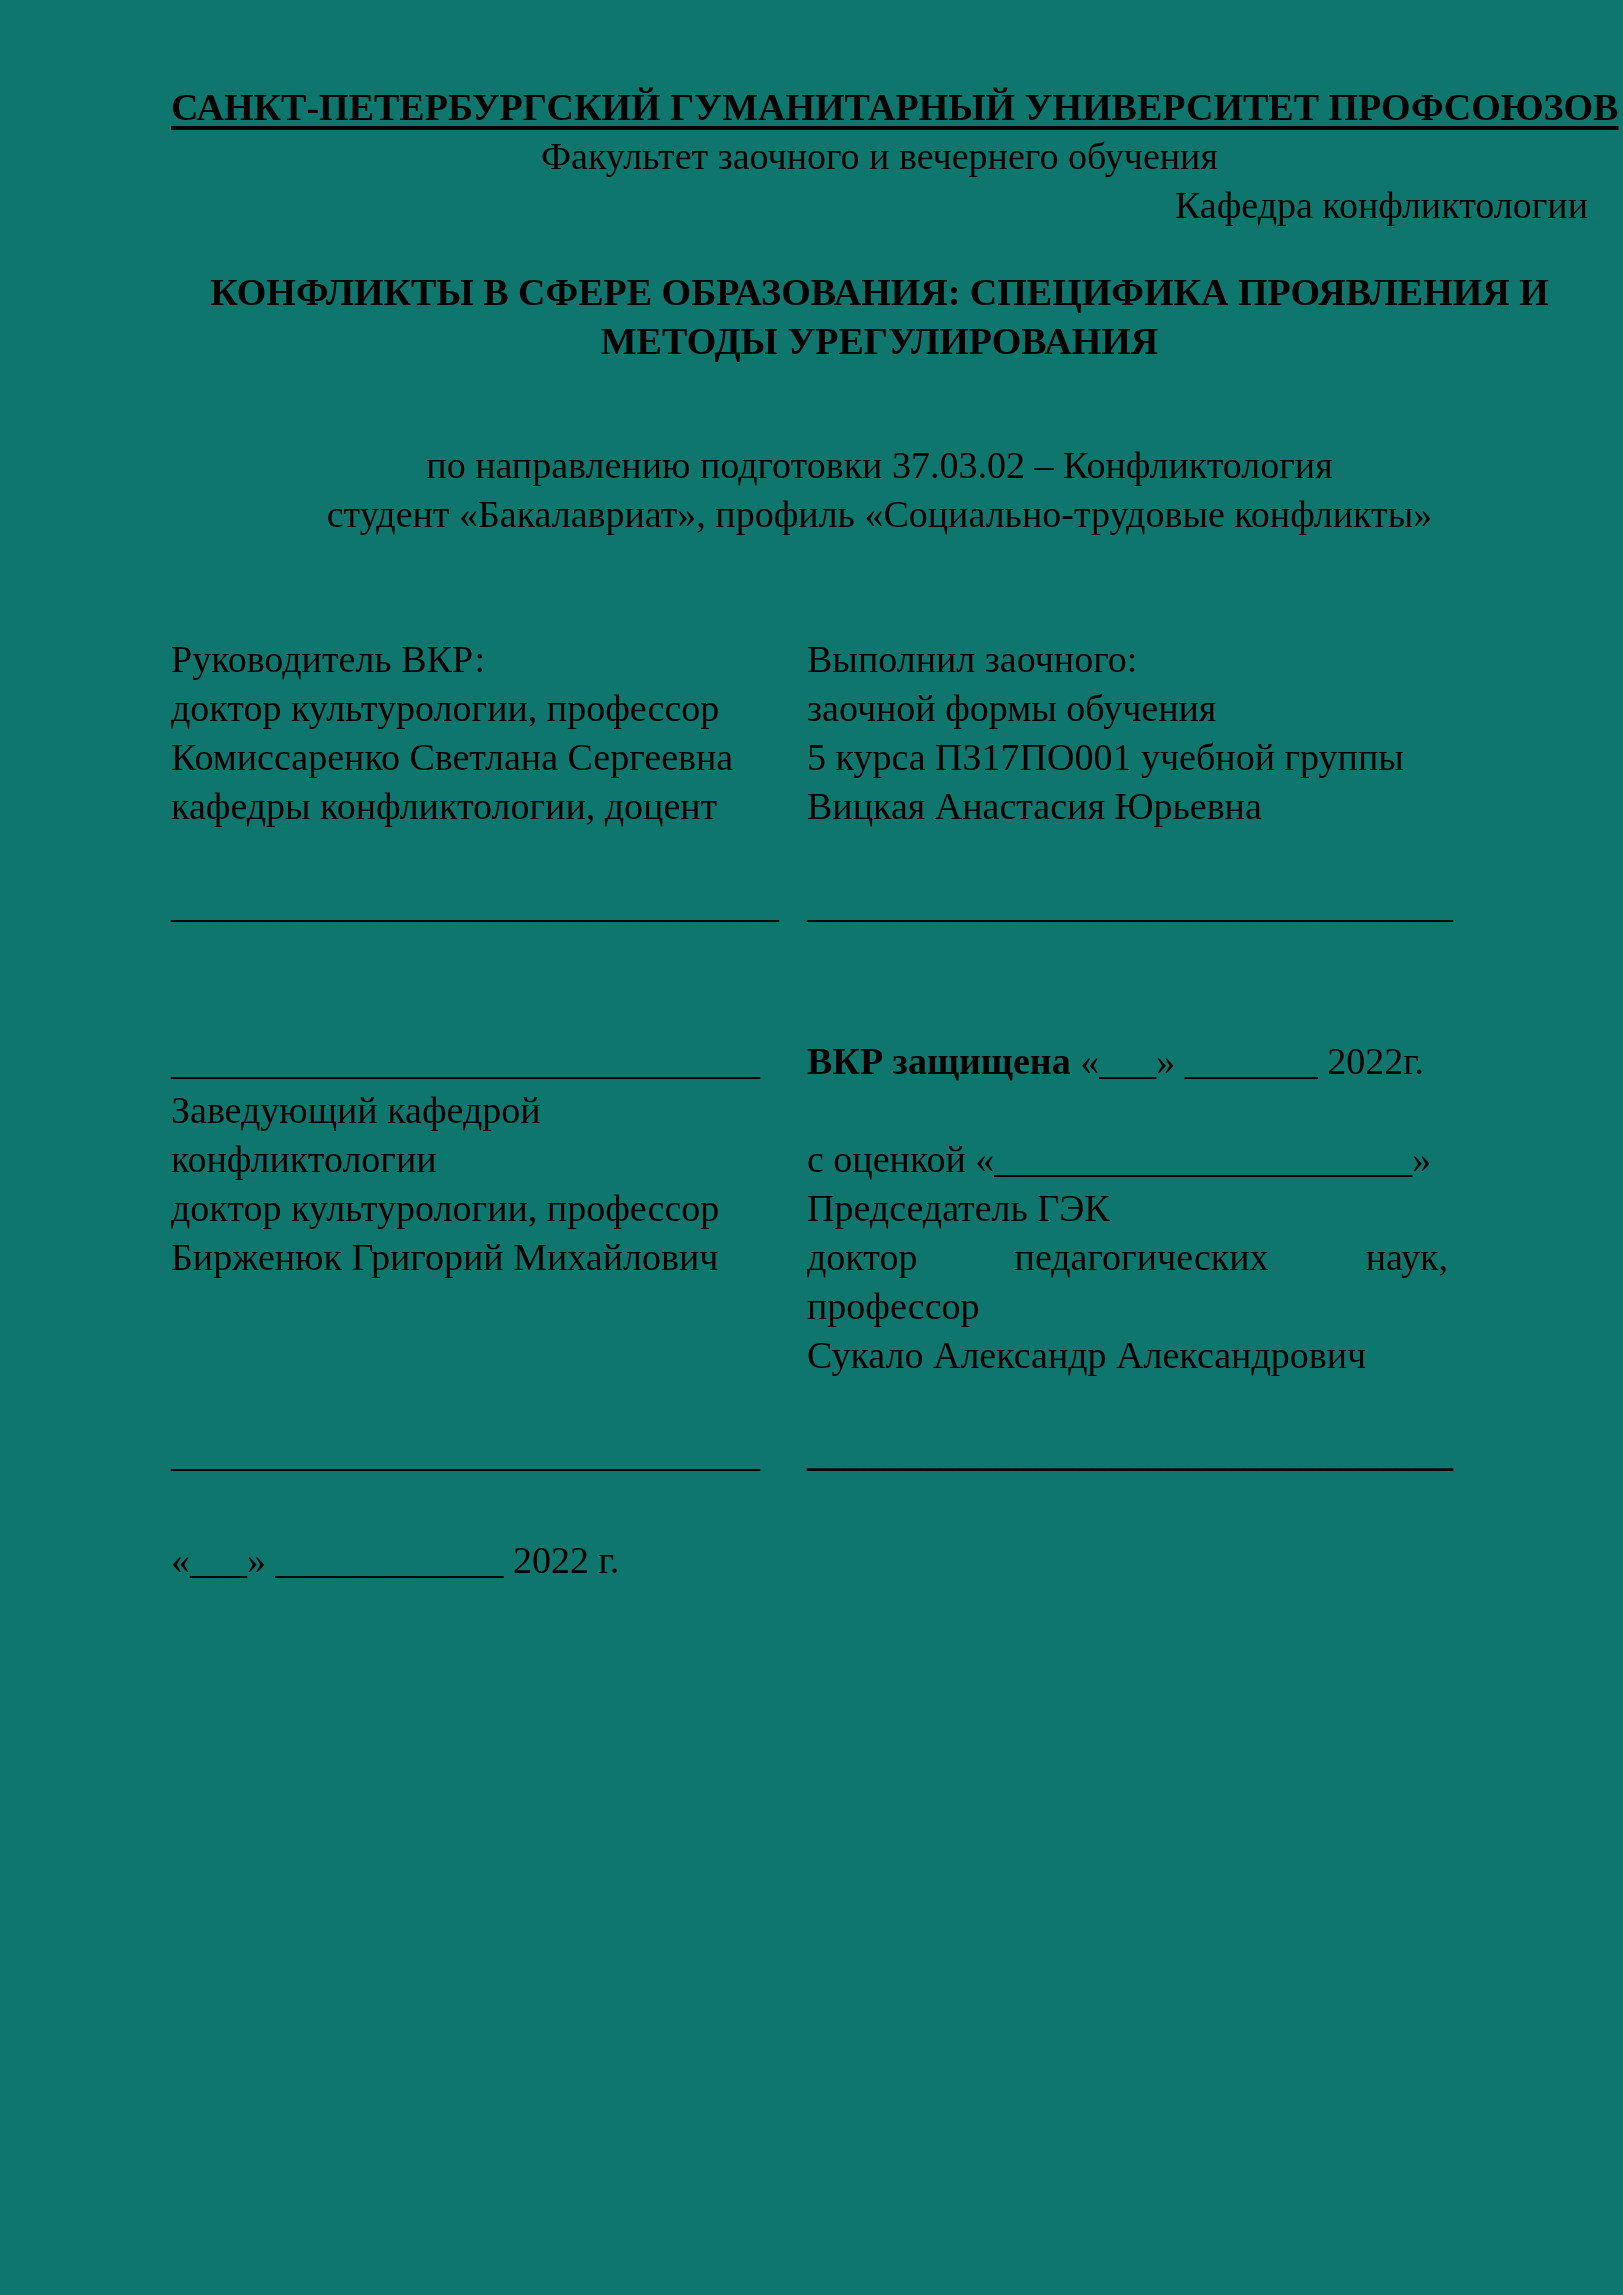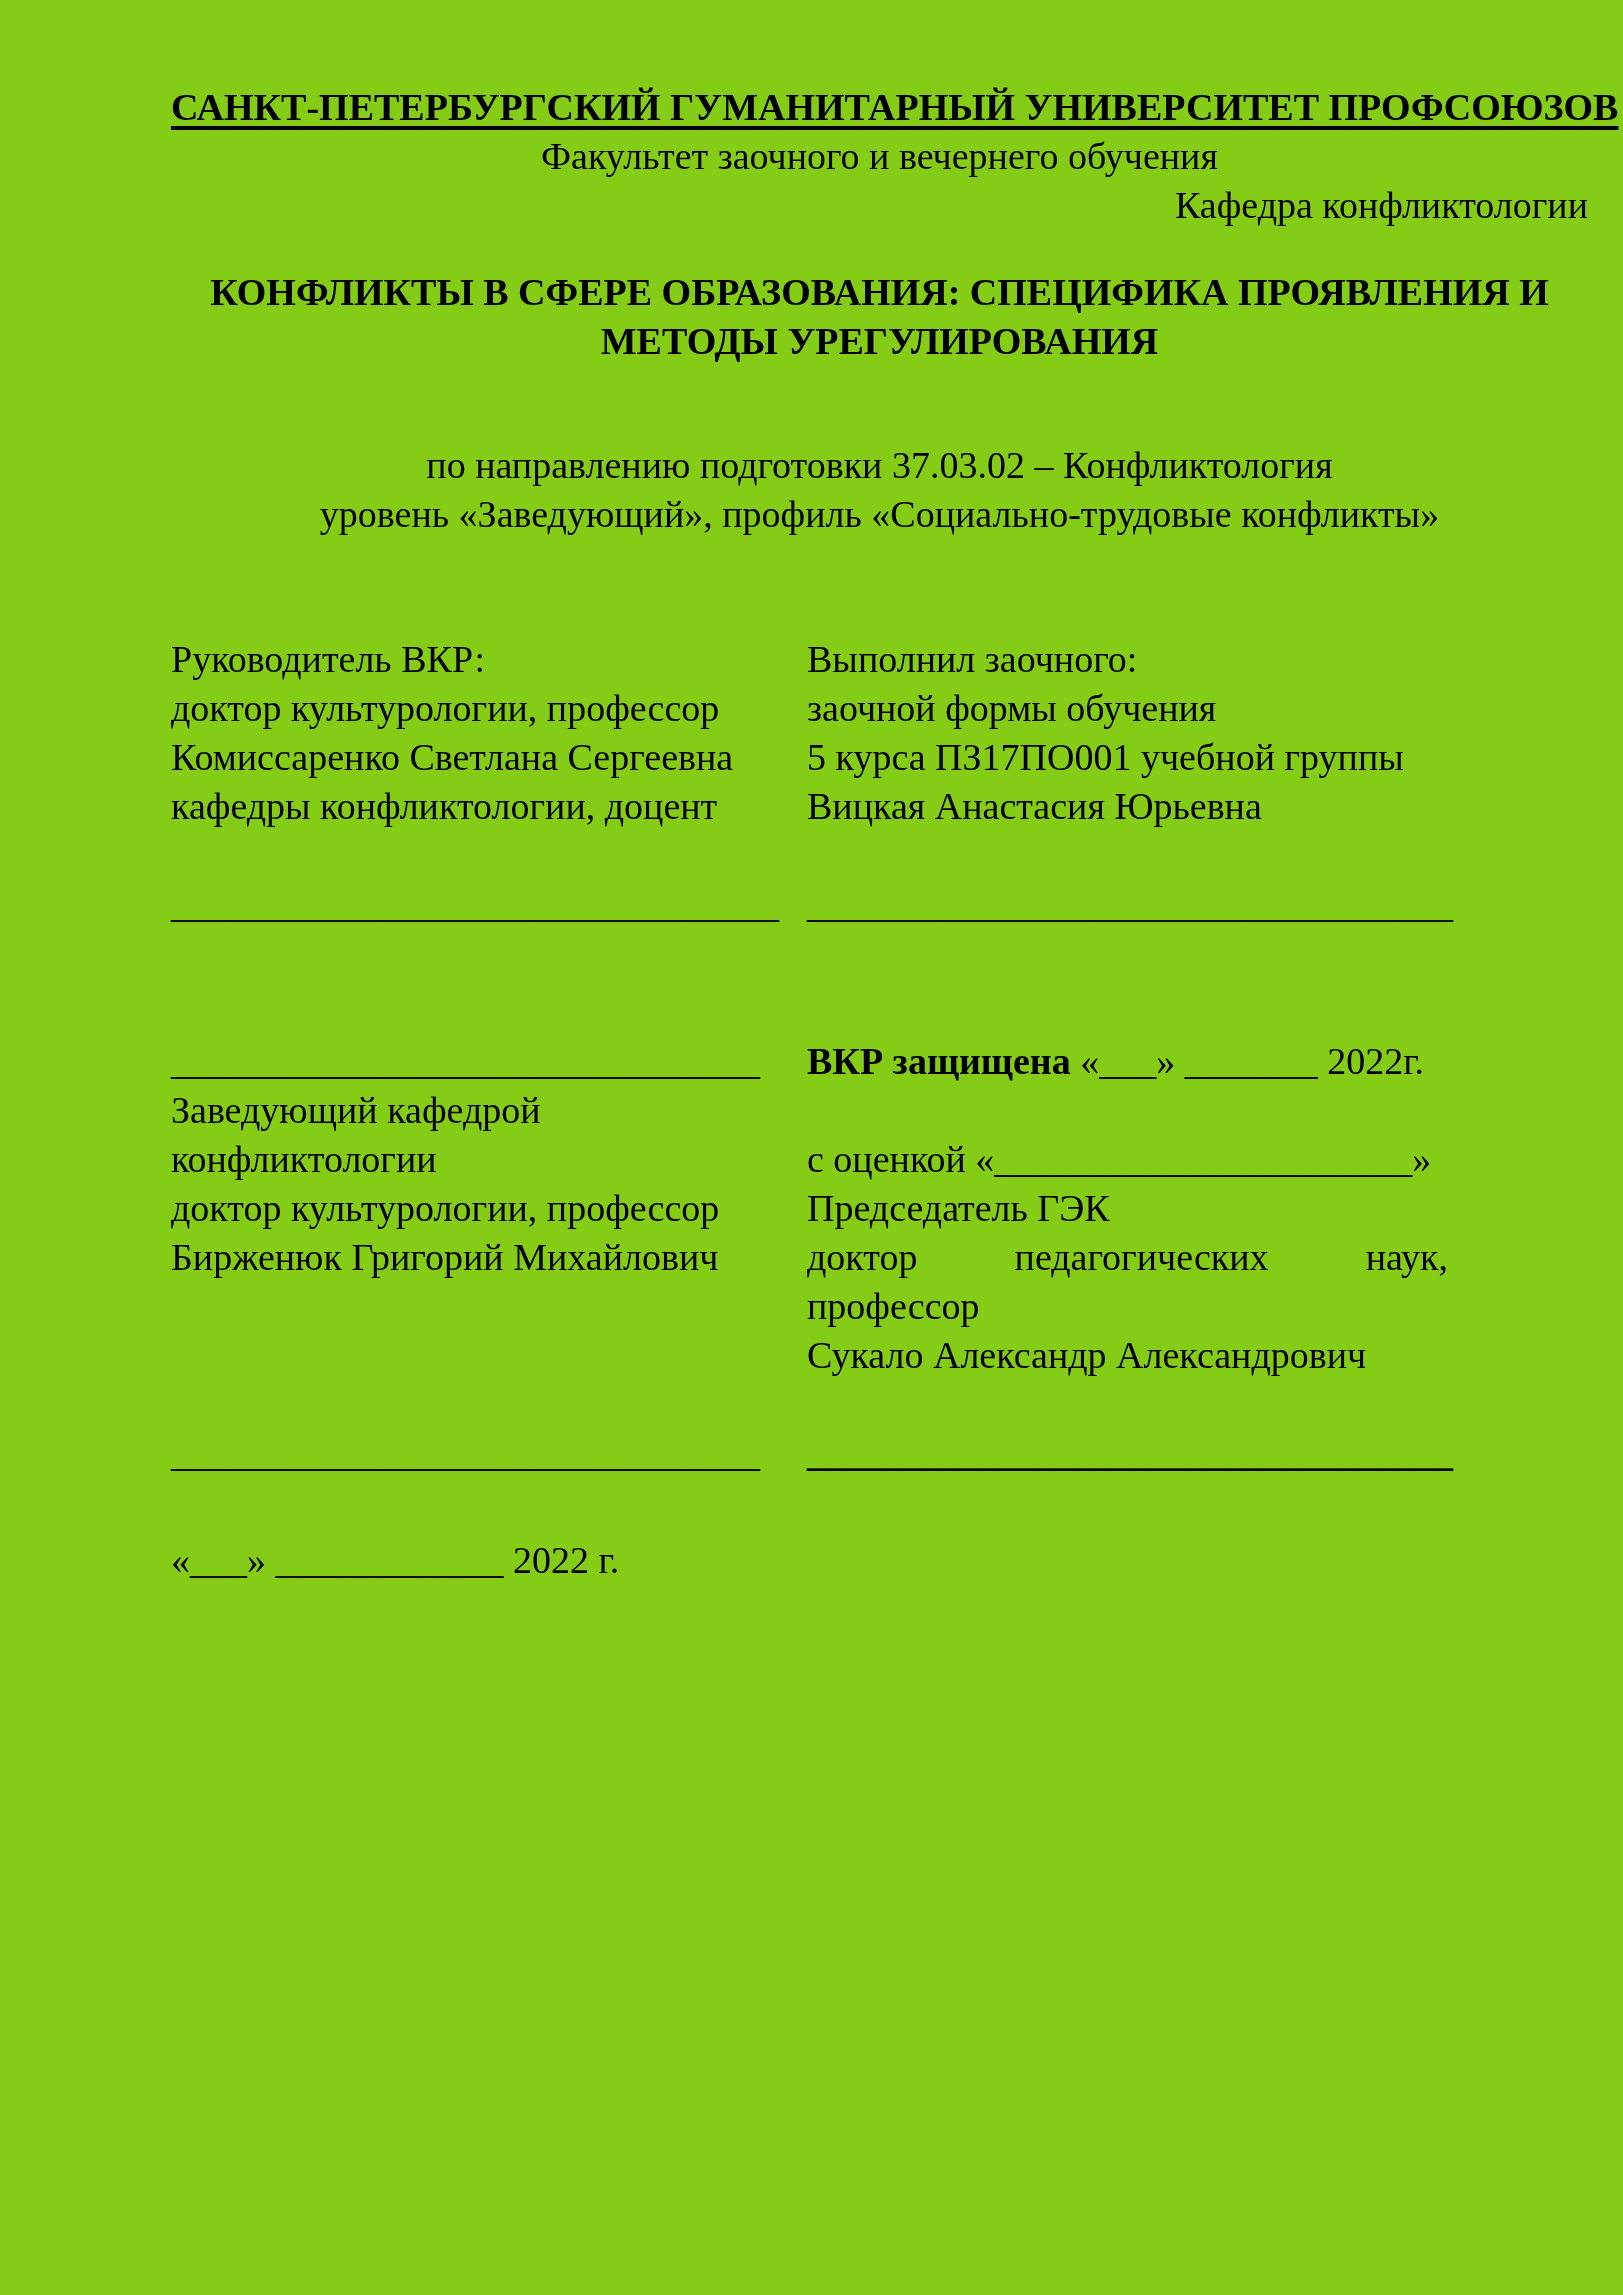--- a/index.html
+++ b/index.html
@@ -4,21 +4,21 @@
 <style>
   html, body {
     margin: 0;
     padding: 0;
     background: #ffffff;
   }
   .page {
     position: relative;
     width: 1623px;
     height: 2295px;
-    background: #84cc16;
+    background: #0f766e;
     color: #000000;
     font-family: "Liberation Serif", "DejaVu Serif", serif;
     font-size: 38px;
     line-height: 49px;
     box-sizing: border-box;
     padding: 83px 35px 0 171px;
     overflow: hidden;
   }
   .center { text-align: center; }
   .right  { text-align: right; }
@@ -72,21 +72,21 @@
 
   <div class="center">Факультет заочного и вечернего обучения</div>
 
   <div class="right">Кафедра конфликтологии</div>
 
 
   <div class="center bold work-title">КОНФЛИКТЫ В СФЕРЕ ОБРАЗОВАНИЯ: СПЕЦИФИКА ПРОЯВЛЕНИЯ И МЕТОДЫ УРЕГУЛИРОВАНИЯ</div>
 
   <div class="program">
     <div class="center nowrap">по направлению подготовки 37.03.02 – Конфликтология</div>
-    <div class="center nowrap">уровень «Заведующий», профиль «Социально-трудовые конфликты»</div>
+    <div class="center nowrap">студент «Бакалавриат», профиль «Социально-трудовые конфликты»</div>
   </div>
 
   <div class="columns people-section">
     <div class="col-left">
       <div class="nowrap">Руководитель ВКР:</div>
       <div class="nowrap">доктор культурологии, профессор</div>
       <div class="nowrap">Комиссаренко Светлана Сергеевна</div>
       <div class="nowrap">кафедры конфликтологии, доцент</div>
     </div>
     <div class="col-right">

